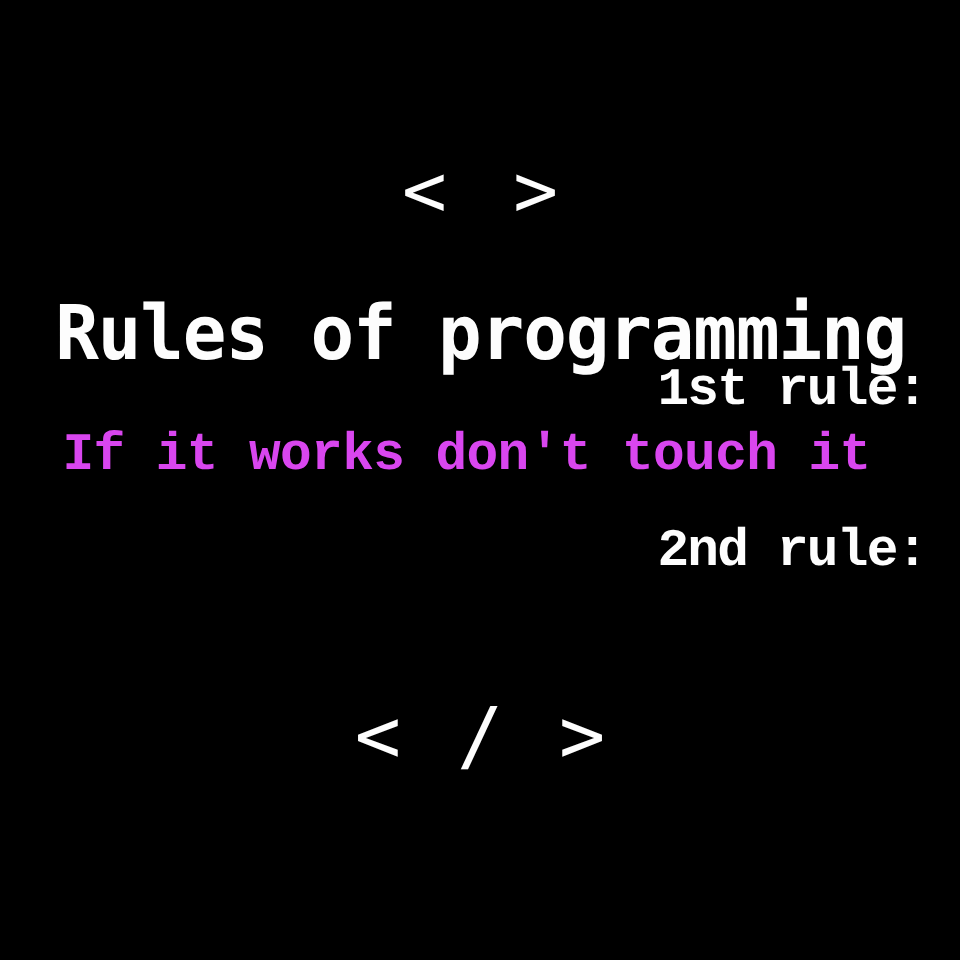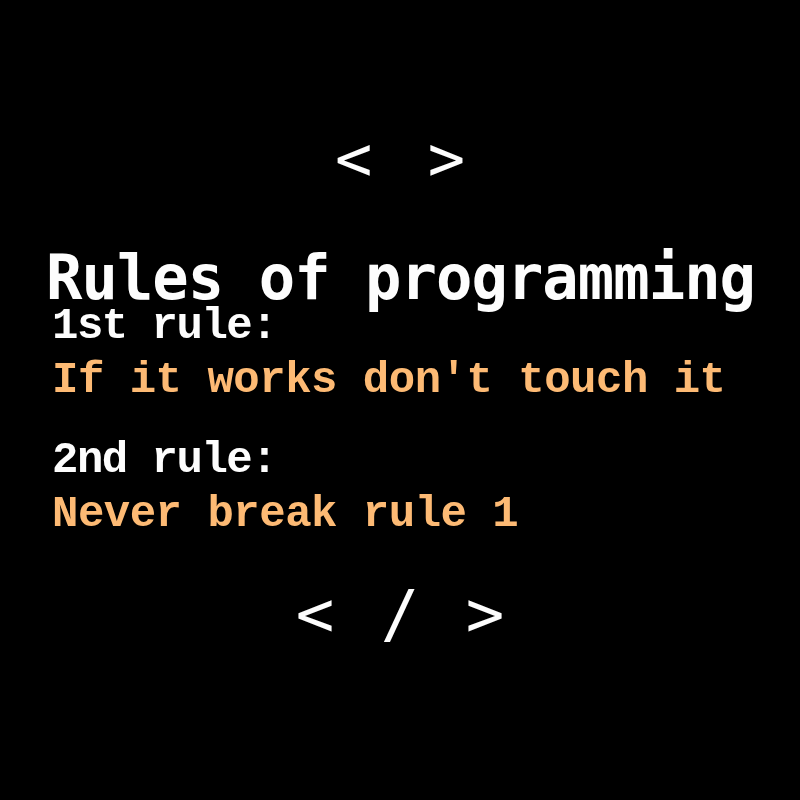--- a/index.html
+++ b/index.html
@@ -78,23 +78,24 @@
     margin-bottom: 11px;
   }
   .rule-label {
     color: #fdfdfd;
     font-family: "Liberation Mono", "DejaVu Sans Mono", monospace;
     font-weight: 700;
     font-size: 44px;
     line-height: 52px;
     letter-spacing: -1.5px;
     white-space: pre;
+    text-align: right;
   }
   .rule-text {
-    color: #fdba74;
+    color: #d946ef;
     font-family: "Liberation Mono", "DejaVu Sans Mono", monospace;
     font-weight: 700;
     font-size: 44px;
     line-height: 56px;
     letter-spacing: -0.5px;
     white-space: pre;
   }
 </style>
 </head>
 <body>
@@ -107,20 +108,19 @@
 
   <div class="rules">
 
     <div class="rule-block">
       <div class="rule-label">1st rule:</div>
       <div class="rule-text">If it works don't touch it</div>
     </div>
 
     <div class="rule-block">
       <div class="rule-label">2nd rule:</div>
-      <div class="rule-text">Never break rule 1</div>
     </div>
 
   </div>
 
   <div class="code-tag code-tag-close">&lt; / &gt;</div>
 
 </div>
 
 </body></html>

